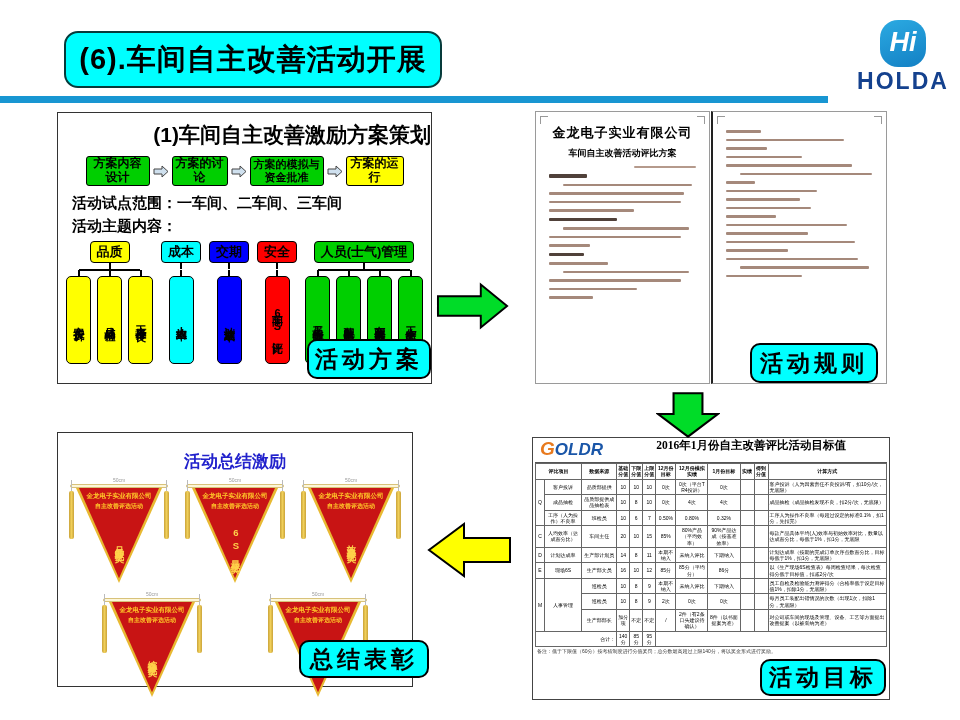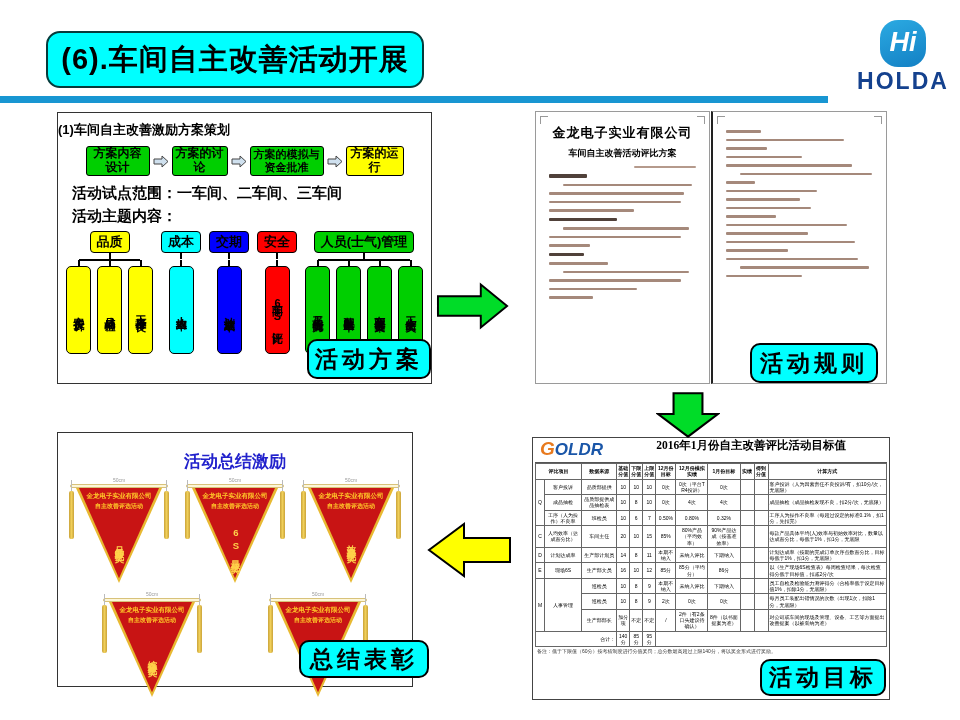--- a/index.html
+++ b/index.html
@@ -1,37 +1,37 @@
 <!DOCTYPE html>
 <html><head>
 <meta charset="utf-8">
 <style>
   *{box-sizing:border-box;margin:0;padding:0;-webkit-text-size-adjust:none}
   html,body{background:#fff}
   body{font-family:"Liberation Sans",sans-serif;color:#000}
   .slide{position:relative;width:960px;height:720px;background:#fff;overflow:hidden}
 
   
-  .title-box{position:absolute;left:46px;top:31px;width:378px;height:57px;background:#00FFFF;
+  .title-box{position:absolute;left:64px;top:31px;width:378px;height:57px;background:#00FFFF;
     border:2px solid #063b3b;border-radius:14px;display:flex;align-items:center;justify-content:center;
     font-weight:bold;font-size:29px;letter-spacing:1px}
   .blue-line{position:absolute;left:0;top:96px;width:828px;height:7px;background:#1896D2}
   .logo{position:absolute;left:850px;top:20px;width:106px;text-align:center}
   .logo-mark{display:inline-block;width:46px;height:47px;border-radius:18px;
     background:linear-gradient(160deg,#2BAAE2,#1380C4);color:#fff;font-style:italic;font-weight:bold;
     font-size:27px;line-height:45px}
   .logo-name{margin-top:1px;color:#14418E;font-weight:800;font-size:23px;letter-spacing:2px}
 
   
   .panel{position:absolute;background:#fff}
   .bordered{border:1px solid #333}
 
   
   #plan-panel{left:57px;top:112px;width:375px;height:272px;padding-top:8px}
-  .plan-title{text-align:left;font-weight:bold;font-size:13px}
+  .plan-title{text-align:right;font-weight:bold;font-size:21px}
   .flow{display:flex;align-items:center;justify-content:center;gap:3px;margin-top:7px}
   .fbox{border:1.5px solid #000;border-radius:3px;font-weight:bold;font-size:12px;line-height:1.15;
     text-align:center;padding:2px 3px;display:flex;align-items:center;justify-content:center}
   .fbox.w1{width:64px;height:30px}.fbox.w2{width:56px;height:30px}.fbox.w3{width:74px;height:30px;font-size:11px}.fbox.w4{width:58px;height:30px}
   .scope{margin:8px 0 0 14px;font-weight:bold;font-size:15px}
   .theme{margin:4px 0 0 14px;font-weight:bold;font-size:15px}
   .orgchart{display:flex;justify-content:center;align-items:flex-start;gap:8px;margin-top:5px}
   .group{display:flex;flex-direction:column;align-items:center}
   .cat{border:1.5px solid #000;border-radius:4px;font-weight:bold;font-size:13px;padding:1px 6px;white-space:nowrap}
   .stub{width:2px;height:6px;background:#000}

